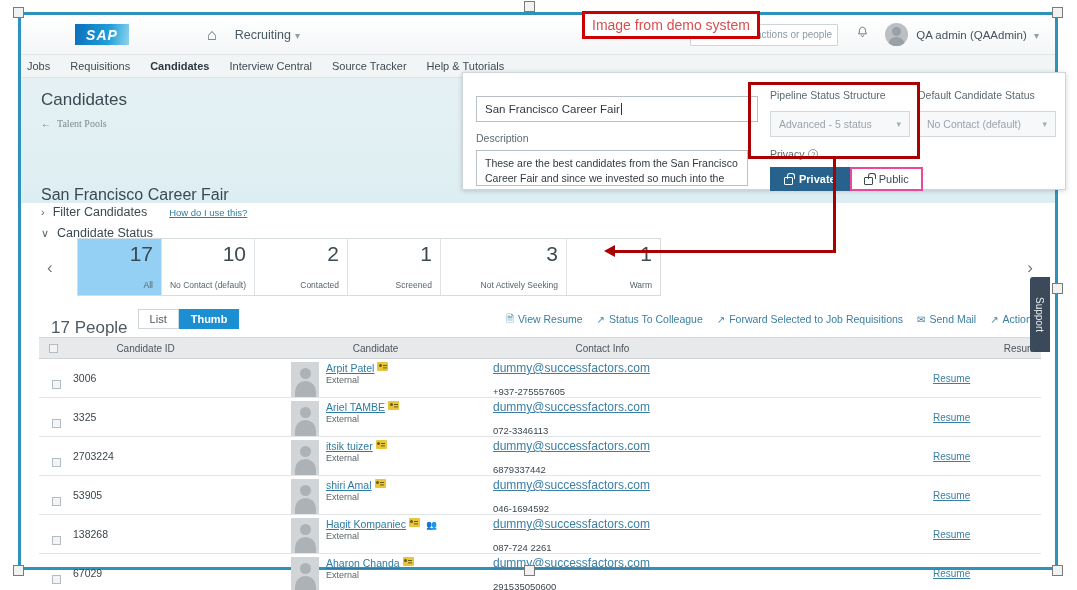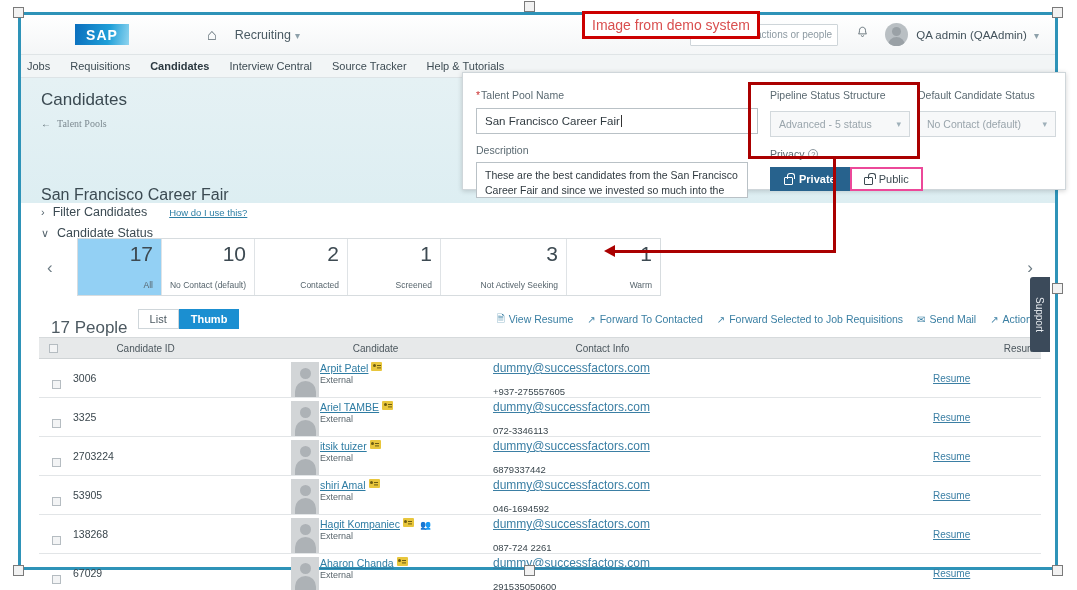--- a/index.html
+++ b/index.html
@@ -34,21 +34,21 @@
     position: absolute; left: 0; top: 0; right: 0; height: 40px;
     background: linear-gradient(to bottom, #ffffff, #f4f6f7);
     border-bottom: 1px solid #dfe4e6;
     display: flex; align-items: center;
   }
   .sap-logo {
     margin-left: 54px;
     width: 54px; height: 21px;
     background: linear-gradient(100deg, #0a6ebd 0%, #1f9fd8 62%, #8fd4ef 100%);
     color: #ffffff;
-    font-weight: bold; font-size: 14px; 
+    font-weight: bold; font-size: 14px; font-style: italic;
     letter-spacing: 1px;
     display: flex; align-items: center; justify-content: center;
     position: relative;
   }
   .home-ico { margin-left: 78px; color:#5b6a72; font-size: 16px; line-height:1; }
   .shell-app {
     margin-left: 18px; color: #4a5a63; font-size: 12.5px;
   }
   .caret { color:#8da0aa; font-size: 10px; margin-left: 4px; }
 
@@ -165,21 +165,21 @@
   .c-cand { width:202px; }
   .c-contact { width:440px; }
   .c-res { flex:1; }
 
   .trow {
     display:flex; align-items:stretch; min-height:38px;
     border-bottom:1px solid #e2e5e7; font-size:10.5px; color:#3d4a52;
   }
   .trow .cbcol { align-items:center; padding-top:13px; justify-content:center; }
   .trow .c-id { display:flex; align-items:center; font-size:10.5px; color:#3a464d;}
-  .cand-cell { width:202px; display:flex; align-items:flex-start; padding-top:3px; gap:1px;}
+  .cand-cell { width:202px; display:flex; align-items:flex-start; padding-top:3px; gap:7px;}
   .mugshot { width:28px; height:35px; background:#d2d5d7; position:relative; overflow:hidden; flex:0 0 auto;}
   .mugshot::before{content:"";position:absolute;left:9px;top:6px;width:11px;height:11px;border-radius:50%;background:#adb2b6;}
   .mugshot::after{content:"";position:absolute;left:4px;top:19px;width:21px;height:18px;border-radius:11px 11px 0 0;background:#adb2b6;}
   .cand-name { color:#2e7ca3; text-decoration:underline; font-size:10.5px; }
   .cand-sub { color:#5a666d; font-size:9px; margin-top:1px; }
   .badge-id {
     display:inline-block; width:11px; height:9px; background:#e8c63c;
     vertical-align:1px; margin-left:3px; position:relative; border-radius:1px;
   }
   .badge-id::before{content:"";position:absolute;left:1.5px;top:2px;width:3px;height:3px;border-radius:50%;background:#6b5b12;}
@@ -349,21 +349,21 @@
         <div>List</div>
         <div class="on">Thumb</div>
       </div>
       <div class="tools-right">
         <div class="tool">
           <span class="gi">🗎</span>
           <span>View Resume</span>
         </div>
         <div class="tool">
           <span class="gi">↗</span>
-          <span>Forward To Contacted</span>
+          <span>Status To Colleague</span>
         </div>
         <div class="tool">
           <span class="gi">↗</span>
           <span>Forward Selected to Job Requisitions</span>
         </div>
         <div class="tool">
           <span class="gi">✉</span>
           <span>Send Mail</span>
         </div>
         <div class="tool">
@@ -512,23 +512,20 @@
     </div>
 
     <div class="support">
       <span>Support</span>
     </div>
 
   </div>
 
   <div class="dlg">
     <div style="position:absolute;left:13px;top:16px;width:282px;">
-      <div class="fld-label">
-        <span class="req">*</span><span>Talent Pool Name</span>
-      </div>
       <div class="dlg-in" style="margin-top:7px;">
         <span>San Francisco Career Fair</span>
           <span class="caret-blink"></span>
       </div>
       <div class="fld-label" style="margin-top:10px;">Description</div>
       <div class="dlg-ta" style="margin-top:6px;height:36px;width:272px;">
         <span>These are the best candidates from the San Francisco Career Fair and since we invested so much into the Fair, this</span>
       </div>
     </div>
 

